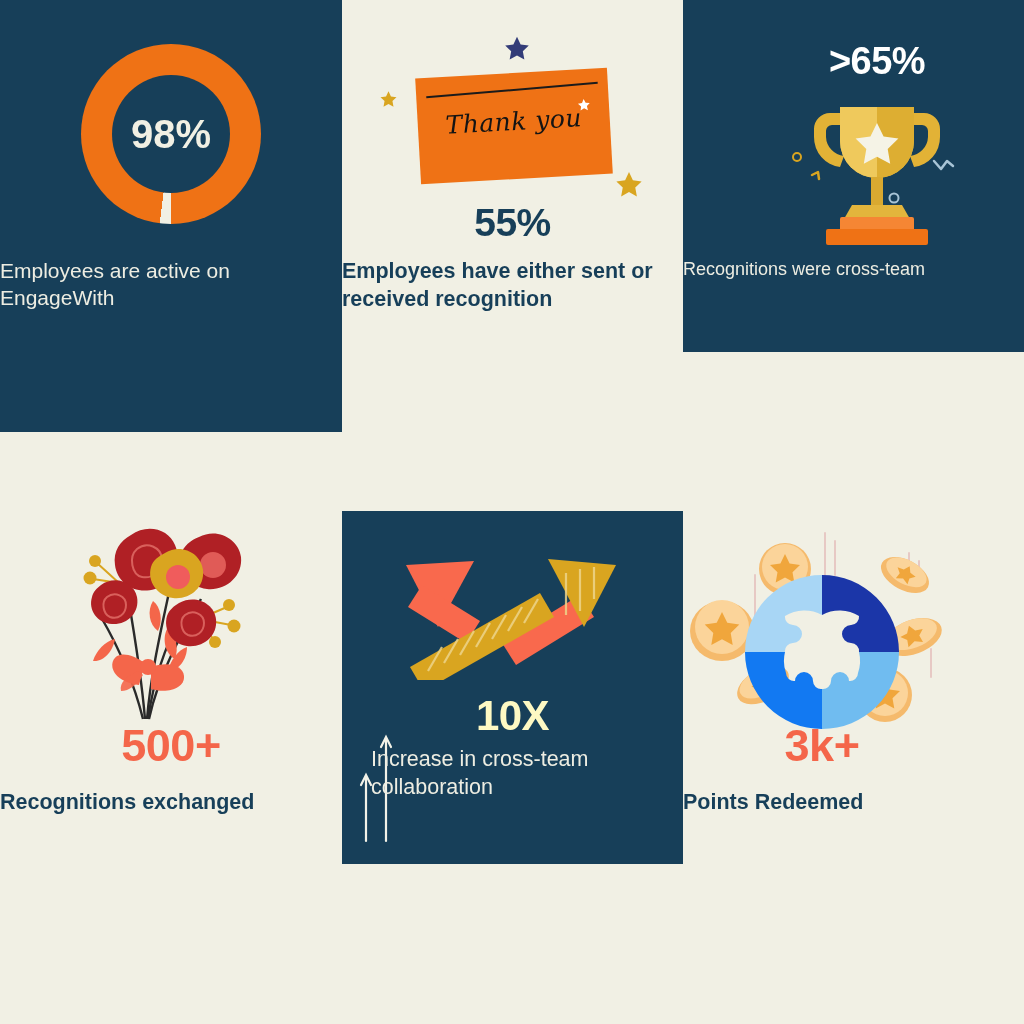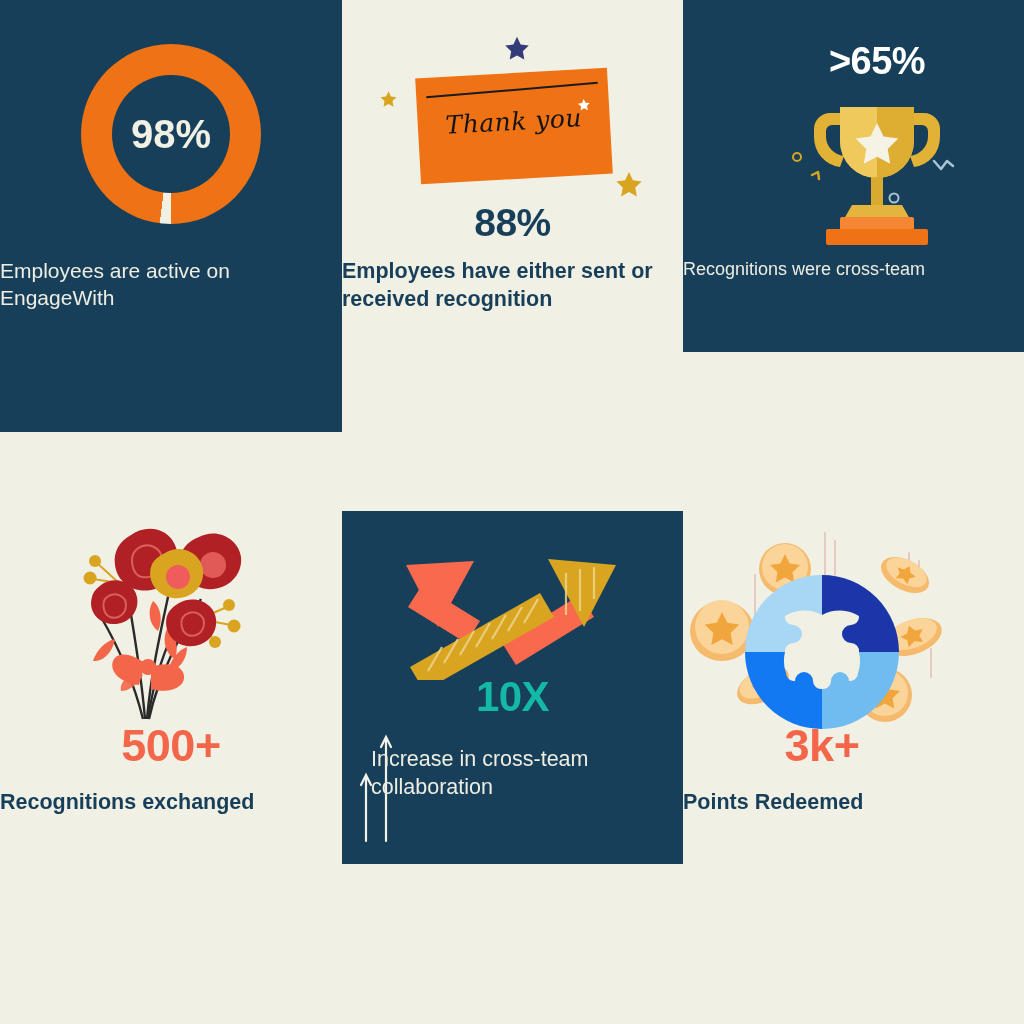--- a/index.html
+++ b/index.html
@@ -110,21 +110,21 @@
     <div class="ty-card">
       <div class="ty-rule"></div>
       <div class="ty-text">Thank you</div>
       <div class="star" style="left:160px;top:29px;">
         <svg width="14" height="14" viewBox="0 0 24 24">
             <path fill="#FFFFFF" d="M12 1.6l3.1 6.6 7 .9-5.1 4.9 1.3 7.1L12 17.6 5.7 21.1 7 14 1.9 9.1l7-.9z"></path>
           </svg>
       </div>
     </div>
 
-    <div class="stat-value" style="top:203px;font-size:39px;">88%</div>
+    <div class="stat-value" style="top:203px;font-size:39px;">55%</div>
     <div class="stat-caption" style="top:258px;font-size:21.5px;">Employees have either sent or received recognition</div>
   </div>
 
   <div class="cell dark on-dark" id="cell-3">
     <div class="stat-value" style="top:42px;font-size:38px;">&gt;65%</div>
 
     <div class="trophy">
       <svg width="190" height="150" viewBox="0 0 190 150">
 
         <path d="M62 18 H48 a16 16 0 0 0 -16 16 v8 a30 30 0 0 0 26 30 l4 -11 a20 20 0 0 1 -18 -19 v-6 a6 6 0 0 1 6 -6 h12 z" fill="#E2B236"></path>
@@ -239,21 +239,21 @@
               <path d="M120 76 L134 52"></path>
             <path d="M136 68 L150 44"></path>
               <path d="M178 18 L178 60"></path>
               <path d="M192 14 L192 56"></path>
             <path d="M206 12 L206 44"></path>
           </g>
         </g>
       </svg>
     </div>
 
-    <div class="stat-value" style="top:165px;font-size:42px;color:#14b8a6;">10X</div>
+    <div class="stat-value" style="top:184px;font-size:42px;color:#fef9c3;">10X</div>
 
     <div class="wh-arrows">
       <svg width="50" height="115" viewBox="0 0 50 115">
         <g stroke="#F3F2E8" stroke-width="2.2" fill="none" stroke-linecap="round">
           <path d="M14 112 L14 48"></path>
             <path d="M9 56 L14 46 L19 56"></path>
           <path d="M34 112 L34 10"></path>
             <path d="M29 18 L34 8 L39 18"></path>
         </g>
       </svg>

